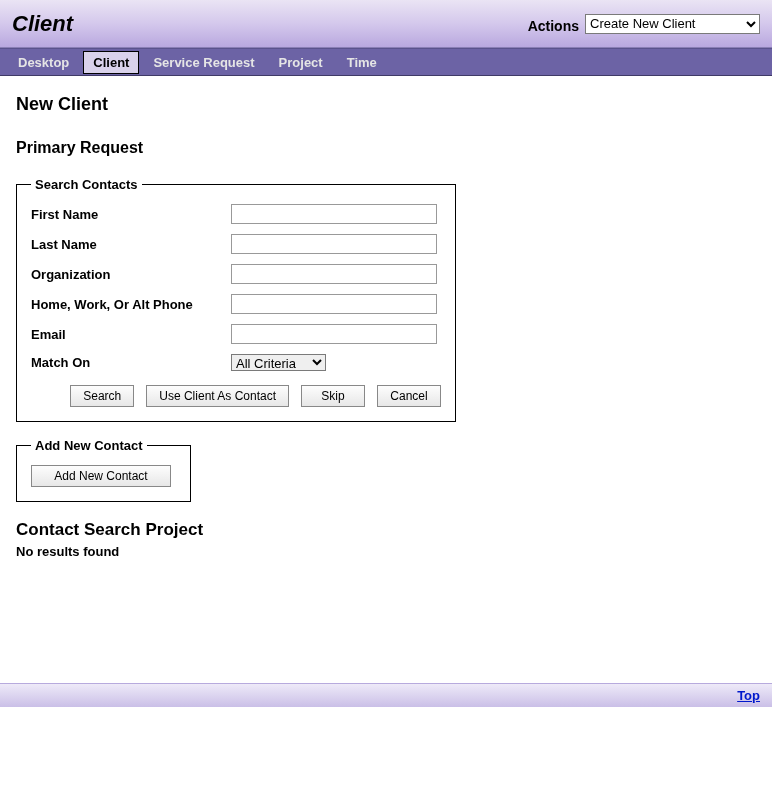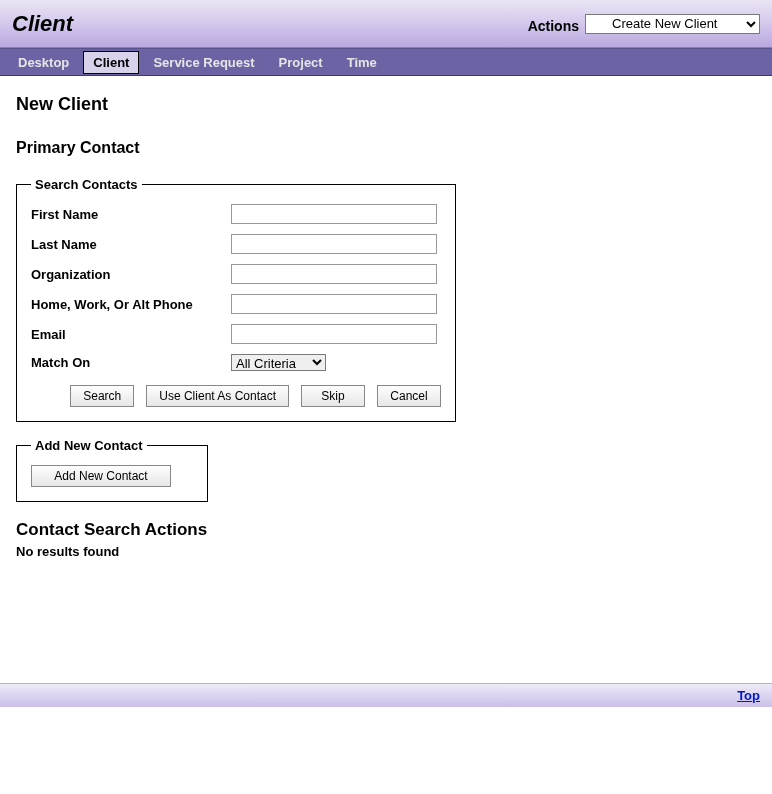--- a/index.html
+++ b/index.html
@@ -33,21 +33,20 @@
   .actions-label {
     font-weight: bold;
     font-size: 14px;
   }
   .actions-select {
     font-size: 13px;
     width: 175px;
     height: 20px;
     border: 1px solid #7a7a7a;
     background: #fff;
-    padding-left: 22px;
   }
   .nav-bar {
     background: #6c63a5;
     border-top: 1px solid #5a528c;
     border-bottom: 1px solid #3f3a66;
     display: flex;
     padding: 0 8px;
     height: 28px;
     align-items: center;
   }
@@ -80,21 +79,21 @@
   }
   fieldset {
     border: 1.5px solid #000;
     padding: 12px 14px 14px 14px;
     margin: 0 0 16px 0;
   }
   fieldset.search-fs {
     width: 440px;
   }
   fieldset.addnew-fs {
-    width: 192px;
+    width: 175px;
   }
   legend {
     font-weight: bold;
     font-size: 13px;
     padding: 0 4px;
   }
   .form-row {
     display: flex;
     align-items: center;
     margin-bottom: 10px;
@@ -179,21 +178,21 @@
   <div class="nav-item active">Client</div>
   <div class="nav-item">Service Request</div>
   <div class="nav-item">Project</div>
   <div class="nav-item">Time</div>
 </div>
 
 <div class="content">
 
   <div class="page-title">New Client</div>
 
-  <div class="section-heading">Primary Contact</div>
+  <div class="section-heading">Primary Request</div>
 
   <fieldset class="search-fs">
     <legend>Search Contacts</legend>
 
     <div class="form-row">
       <div class="form-label">First Name</div>
       <input class="text-input" type="text" value="" style="">
     </div>
 
     <div class="form-row">
@@ -229,20 +228,20 @@
       <button class="btn med">Skip</button>
       <button class="btn med">Cancel</button>
     </div>
   </fieldset>
 
   <fieldset class="addnew-fs">
     <legend>Add New Contact</legend>
     <button class="btn wide">Add New Contact</button>
   </fieldset>
 
-  <div class="results-heading">Contact Search Actions</div>
+  <div class="results-heading">Contact Search Project</div>
   <div class="no-results">No results found</div>
 
 </div>
 
 <div class="footer-bar">
   <a class="top-link">Top</a>
 </div>
 
 </body></html>

